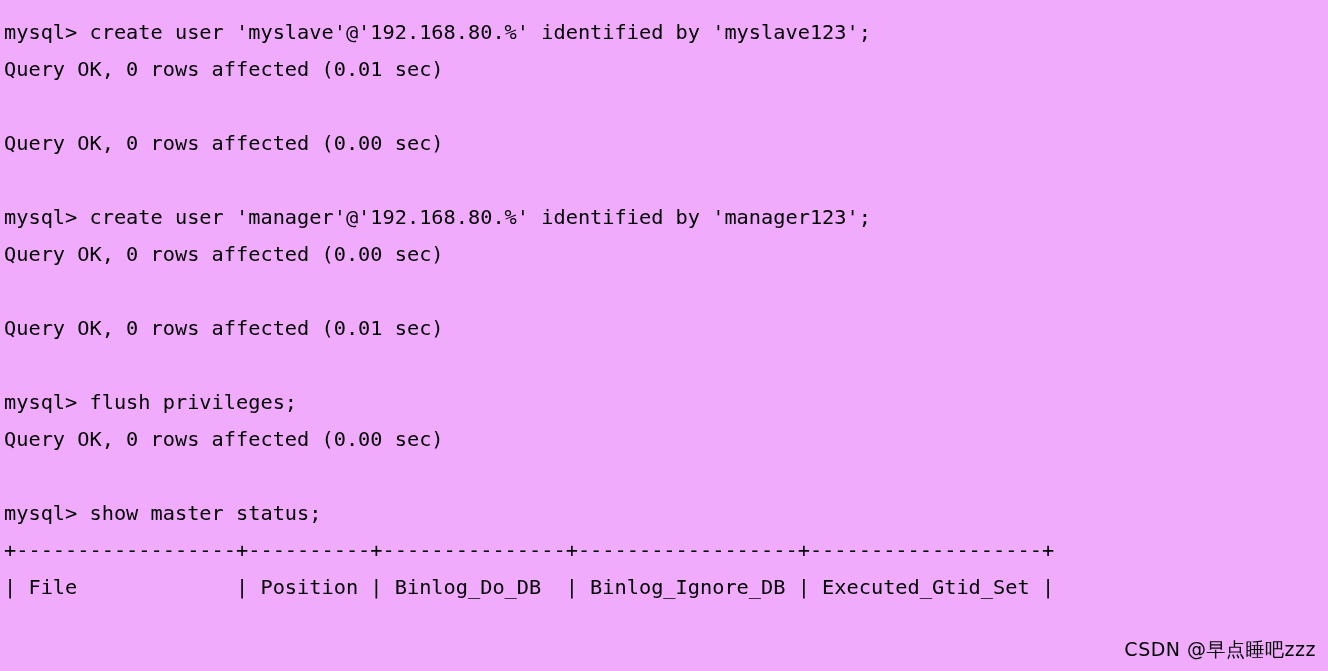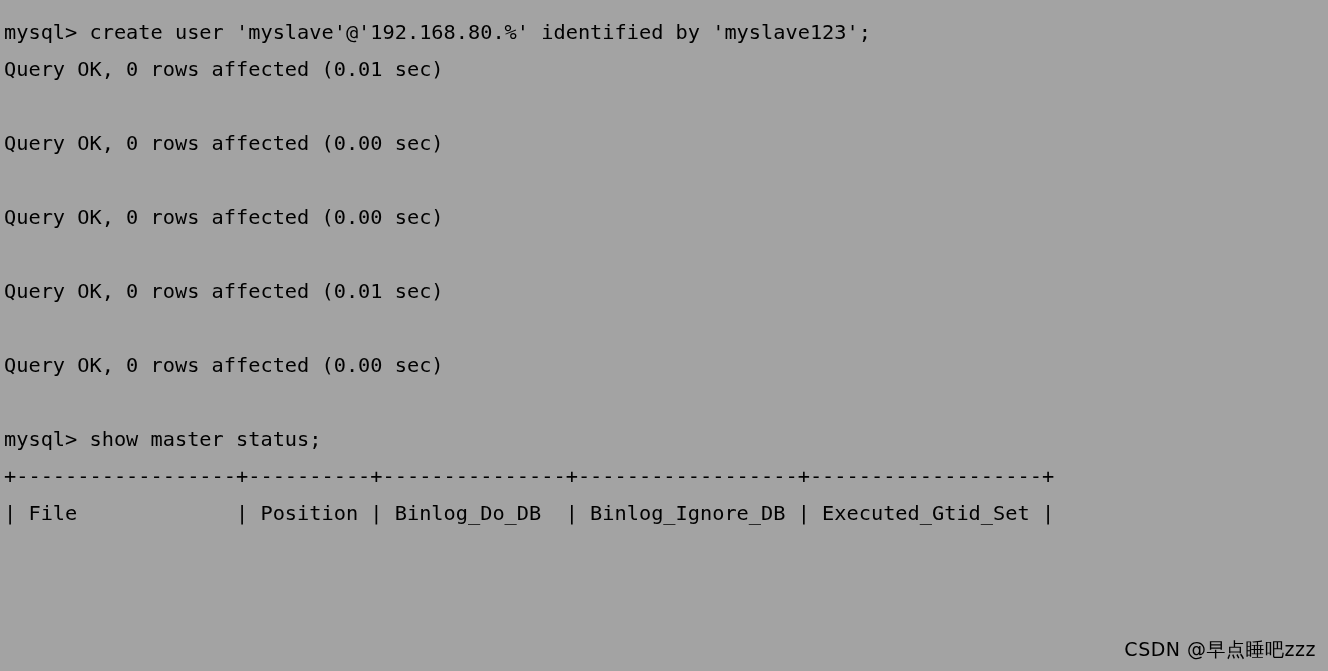--- a/index.html
+++ b/index.html
@@ -17,21 +17,21 @@
   }
 
   #terminal {
     position: absolute;
     left: 0;
     top: 0;
     width: 1328px;
     height: 671px;
     padding: 14px 0 0 4px;
     box-sizing: border-box;
-    background: #a3a3a3;
+    background: #f0abfc;
   }
 
   .line {
     display: block;
     white-space: pre;
     font-family: "DejaVu Sans Mono", "Liberation Mono", monospace;
     font-size: 20.3px;
     line-height: 37px;
     letter-spacing: 0px;
     color: #000000;
@@ -55,24 +55,26 @@
 </style>
 </head>
 <body>
 
 <div id="terminal">
     <div class="line">mysql&gt; create user 'myslave'@'192.168.80.%' identified by 'myslave123';</div>
     <div class="line">Query OK, 0 rows affected (0.01 sec)</div>
     <div class="line blank"></div>
     <div class="line">Query OK, 0 rows affected (0.00 sec)</div>
     <div class="line blank"></div>
+    <div class="line">mysql&gt; create user 'manager'@'192.168.80.%' identified by 'manager123';</div>
     <div class="line">Query OK, 0 rows affected (0.00 sec)</div>
     <div class="line blank"></div>
     <div class="line">Query OK, 0 rows affected (0.01 sec)</div>
     <div class="line blank"></div>
+    <div class="line">mysql&gt; flush privileges;</div>
     <div class="line">Query OK, 0 rows affected (0.00 sec)</div>
     <div class="line blank"></div>
     <div class="line">mysql&gt; show master status;</div>
     <div class="line">+------------------+----------+---------------+------------------+-------------------+</div>
     <div class="line">| File             | Position | Binlog_Do_DB  | Binlog_Ignore_DB | Executed_Gtid_Set |</div>
   </div>
 
 <div class="watermark">CSDN @早点睡吧zzz</div>
 
 </body></html>

